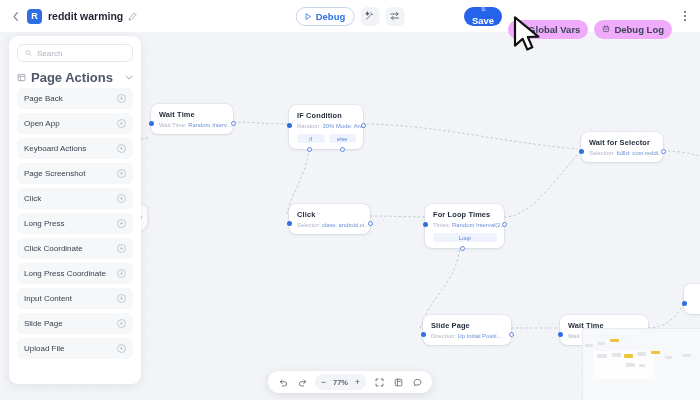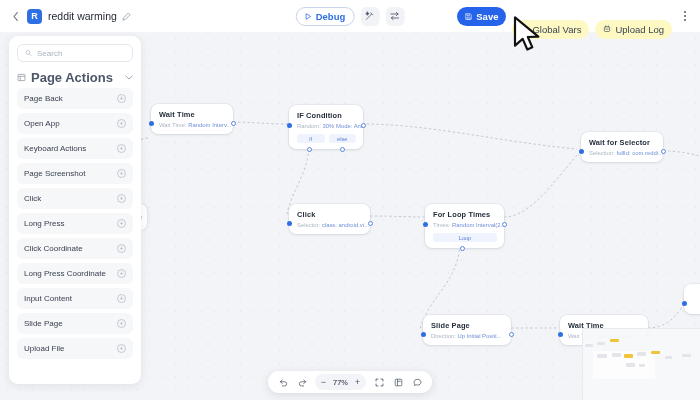--- a/index.html
+++ b/index.html
@@ -23,40 +23,40 @@
     width: 14px; height: 20px; display: flex; align-items: center; justify-content: center;
     color: #6b7280; font-size: 11px; cursor: pointer;
   }
   .proj-avatar {
     width: 15px; height: 15px; border-radius: 4px; background: #2f6fe4;
     color: #fff; font-size: 9px; font-weight: bold;
     display: flex; align-items: center; justify-content: center;
     margin-left: 5px; flex: none;
   }
   .proj-title {
-    font-size: 10.5px; color: #1f2430; font-weight: 400;
+    font-size: 10.5px; color: #1f2430; font-weight: 700;
     margin-left: 6px; white-space: nowrap;
   }
   .pencil-icon { margin-left: 5px; color: #8b93a3; display: flex; align-items: center; cursor: pointer; }
 
   .center-group { position: absolute; left: 50%; transform: translateX(-50%); display: flex; align-items: center; gap: 6px; }
   .btn {
     display: flex; align-items: center; gap: 4px;
     height: 19px; border-radius: 10px;
     font-size: 9.5px; padding: 0 8px; white-space: nowrap;
     cursor: pointer; user-select: none; justify-content: flex-end;
   }
   .btn-outline { border: 1px solid #c8d4ec; color: #2f6fe4; background: #fff; font-weight: 600; }
   .btn-ico {
     width: 19px; height: 19px; border-radius: 6px; background: #f1f3f7;
     display: flex; align-items: center; justify-content: center; cursor: pointer; color: #4b5565;
   }
   .right-group { margin-left: auto; display: flex; align-items: center; gap: 6px; }
-  .btn-primary { background: #2563eb; color: #fff; font-weight: 600; }
-  .btn-ghost { background: #fef9c3; color: #3b4453; font-weight: 400; margin-top: 26px; }
+  .btn-primary { background: #2563eb; color: #fff; font-weight: 600; flex-direction: column; }
+  .btn-ghost { background: #f0abfc; color: #3b4453; font-weight: 700; margin-top: 26px; }
   .kebab { width: 14px; height: 19px; display: flex; flex-direction: column; align-items: center; justify-content: center; gap: 2px; cursor: pointer; }
   .kebab i { width: 2px; height: 2px; border-radius: 50%; background: #525b6b; display: block; }
 
   
   .canvas {
     position: absolute; left: 0; top: 32px; width: 700px; height: 368px;
     background-color: #f3f4f7;
     background-image: radial-gradient(#dfe2ea 0.7px, transparent 0.7px);
     background-size: 13px 13px;
     overflow: hidden;
@@ -206,21 +206,21 @@
             <circle cx="6" cy="6" r="4.6" fill="none" stroke="#3b4453" stroke-width="1"></circle>
             <text x="6" y="8.3" font-size="6" text-anchor="middle" fill="#3b4453" font-family="monospace">x</text>
           </svg>
         <span>Global Vars</span>
       </div>
       <div class="btn btn-ghost">
         <svg width="8" height="8" viewBox="0 0 12 12">
             <rect x="2" y="2.6" width="8" height="7.2" rx="1.6" fill="none" stroke="#3b4453" stroke-width="1"></rect>
             <path d="M4 1.2 V3 M8 1.2 V3 M4.2 6.2 H7.8" stroke="#3b4453" stroke-width="1" fill="none" stroke-linecap="round"></path>
           </svg>
-        <span>Upload Log</span>
+        <span>Debug Log</span>
       </div>
       <div class="kebab">
           <i></i>
           <i></i>
           <i></i>
         </div>
     </div>
   </div>
 
   <div class="canvas">

